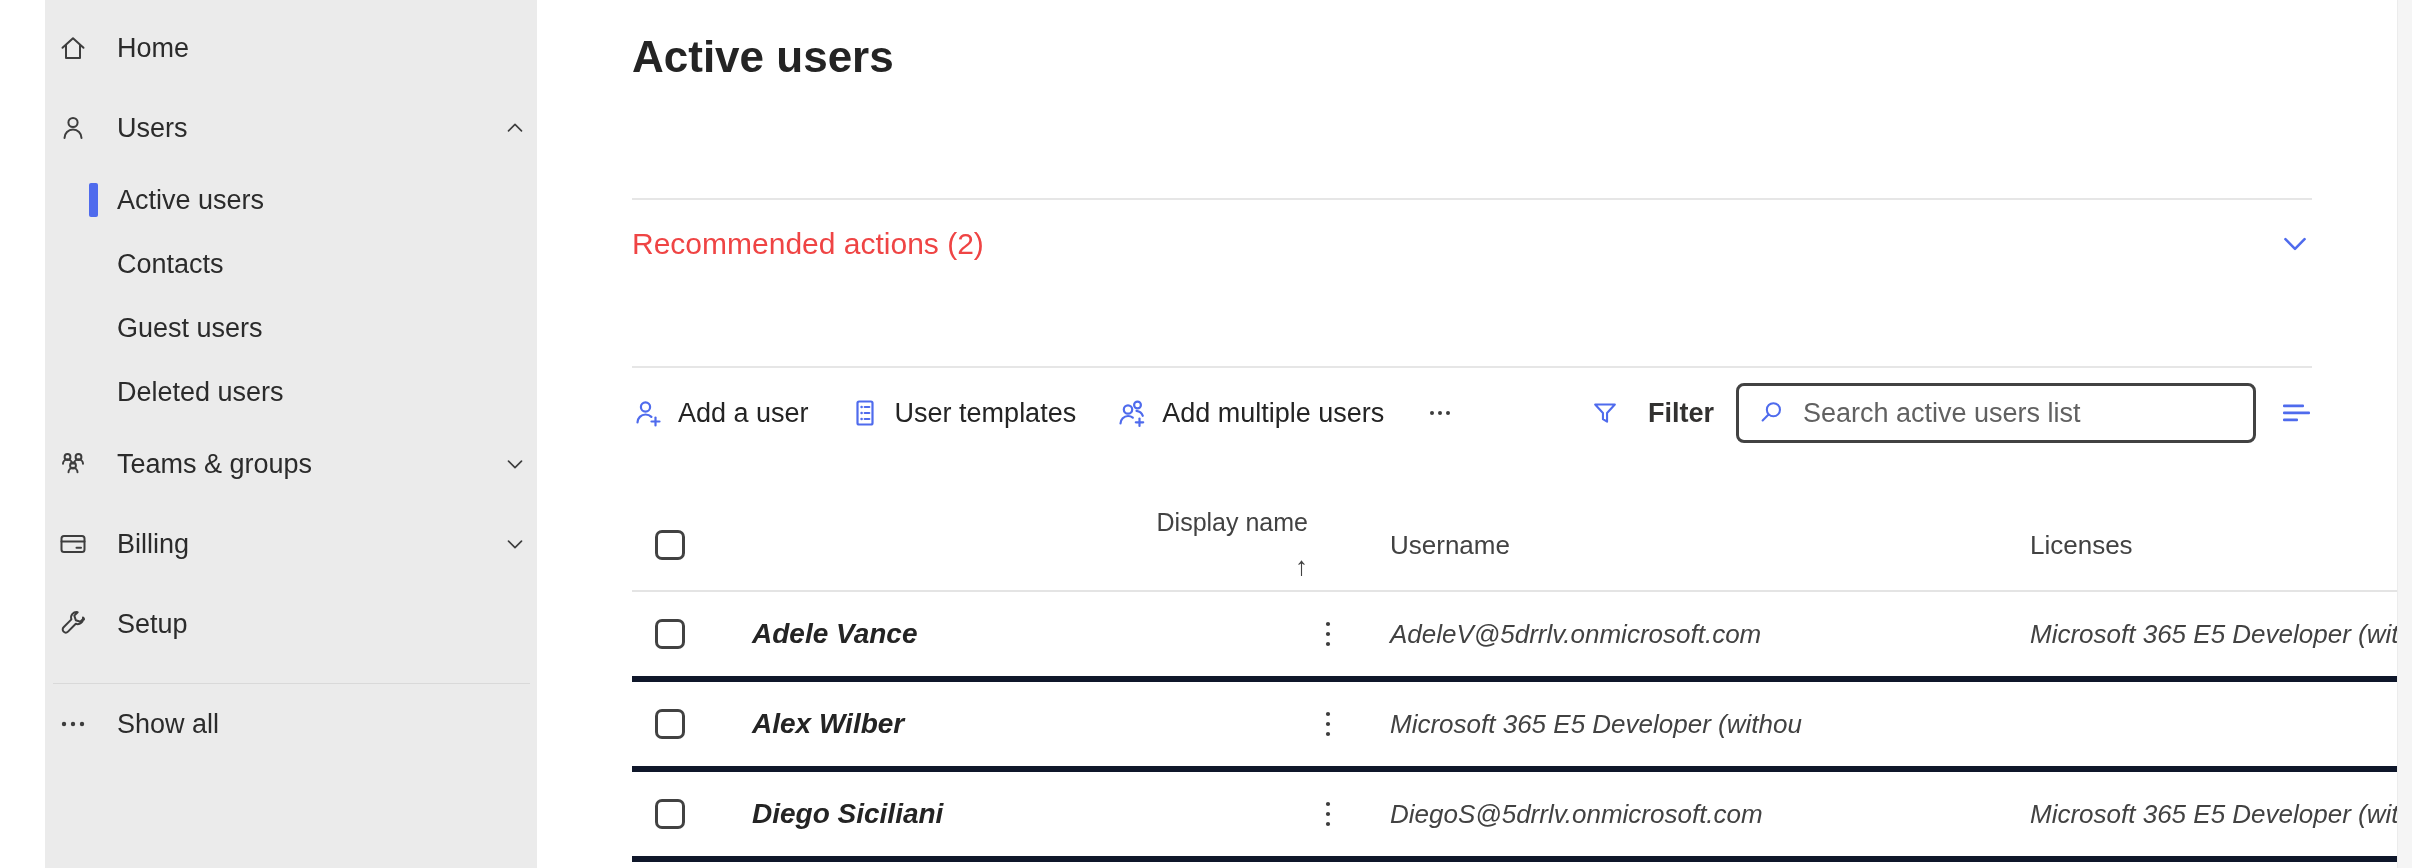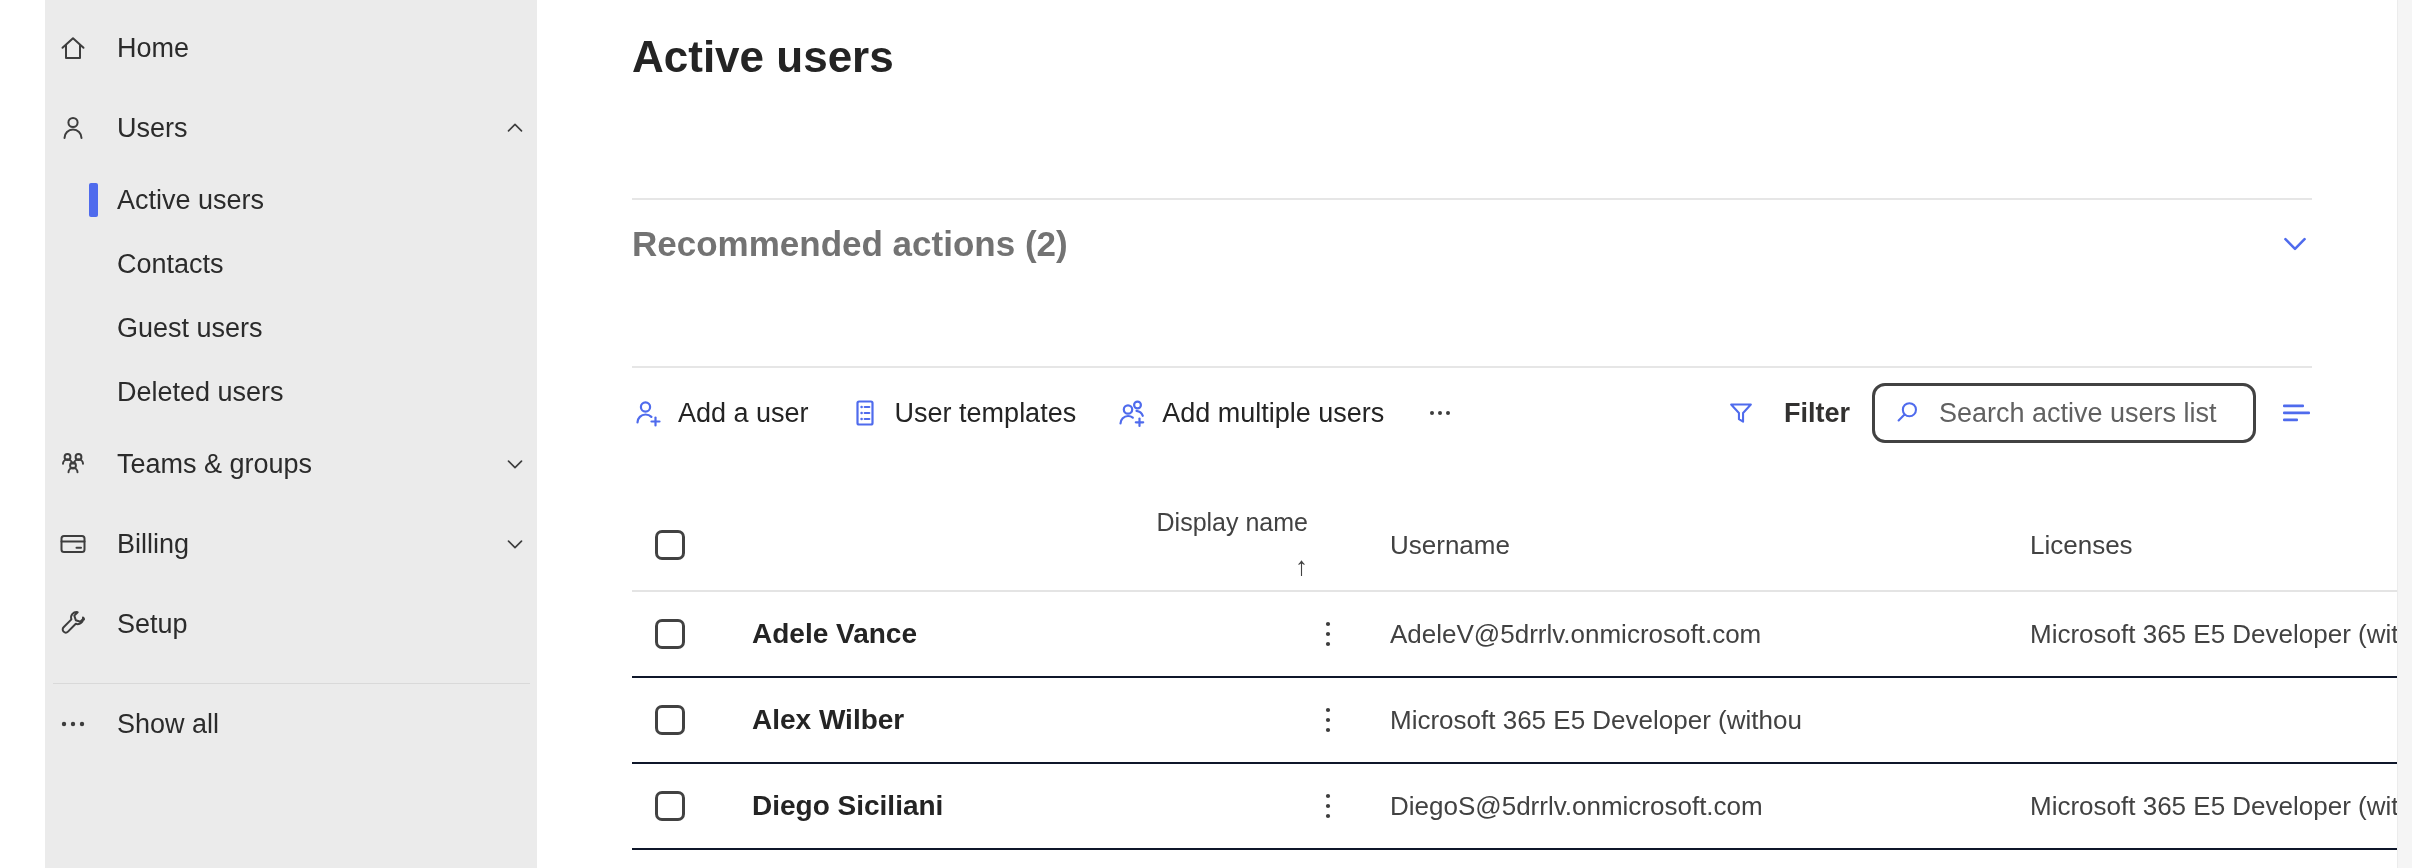--- a/index.html
+++ b/index.html
@@ -41,58 +41,58 @@
     font-size:44px;font-weight:700;line-height:62px;color:#242424;
     margin:26px 100px 0 95px;
   }
   .hdivider{height:2px;background:#e6e6e6;margin:0 100px 0 95px;}
   .hdivider.d1{margin-top:110px;}
   .hdivider.d2{margin-top:104px;}
   .rec-row{
     display:flex;align-items:center;justify-content:space-between;
     margin:26px 100px 0 95px;height:36px;
   }
-  .rec-title{font-size:35px;font-weight:700;color:#737373;}
+  .rec-title{font-size:30px;font-weight:400;color:#ef4444;}
   .rec-chevron{width:34px;height:34px;cursor:pointer;background:none;border:none;padding:0;}
   
   .toolbar{
     display:flex;align-items:center;margin:12px 100px 0 95px;height:66px;
   }
   .tb-btn{
     display:flex;align-items:center;gap:14px;border:none;background:none;padding:0;
     font-family:"Liberation Sans", sans-serif;font-size:27px;color:#242424;cursor:pointer;
     margin-right:40px;white-space:nowrap;
   }
   .tb-btn .ticon{width:32px;height:32px;}
   .tb-overflow{margin-right:0;}
   .right-group{margin-left:auto;display:flex;align-items:center;}
   .filter-btn{
     display:flex;align-items:center;gap:28px;border:none;background:none;padding:0;
     font-size:27px;font-weight:600;color:#323130;cursor:pointer;white-space:nowrap;
   }
   .search-box{
-    margin-left:22px;width:384px;height:60px;box-sizing:border-box;
-    border:3px solid #424242;border-radius:13px;background:#fff;
+    margin-left:22px;width:520px;height:60px;box-sizing:border-box;
+    border:3px solid #424242;border-radius:8px;background:#fff;
     display:flex;align-items:center;padding:0 16px 0 18px;
   }
   .search-box .sicon{width:30px;height:30px;flex:0 0 30px;margin-right:14px;}
   .search-input{
     border:none;outline:none;flex:1;font-family:"Liberation Sans", sans-serif;
     font-size:27px;color:#242424;background:transparent;min-width:0;
   }
   .search-input::placeholder{color:#616161;opacity:1;}
   .lines-btn{margin-left:24px;border:none;background:none;padding:0;cursor:pointer;width:32px;height:32px;}
   
   .table{margin:54px 0 0 95px;}
   .trow{
     display:grid;grid-template-columns:88px 588px 82px 640px 1fr;
     align-items:center;white-space:nowrap;
   }
   .thead{height:90px;border-bottom:2px solid #e4e4e4;font-size:25px;color:#424242;}
-  .tbody-row{height:84px;border-bottom:2px solid #0f172a;}
+  .tbody-row{height:84px;border-bottom:6px solid #0f172a;font-style:italic;}
   .cell-check{padding-left:23px;}
   .checkbox{
     width:30px;height:30px;box-sizing:border-box;border:3px solid #424242;border-radius:7px;
     background:#fff;cursor:pointer;
   }
   .cell-name{padding-left:32px;overflow:hidden;}
   .th-sort{cursor:pointer;display:flex;align-items:flex-end;gap:14px;flex-direction:column;}
   .sort-arrow{font-size:26px;color:#424242;}
   .name-link{font-size:28px;font-weight:700;color:#242424;cursor:pointer;}
   .cell-kebab{display:flex;align-items:center;}

